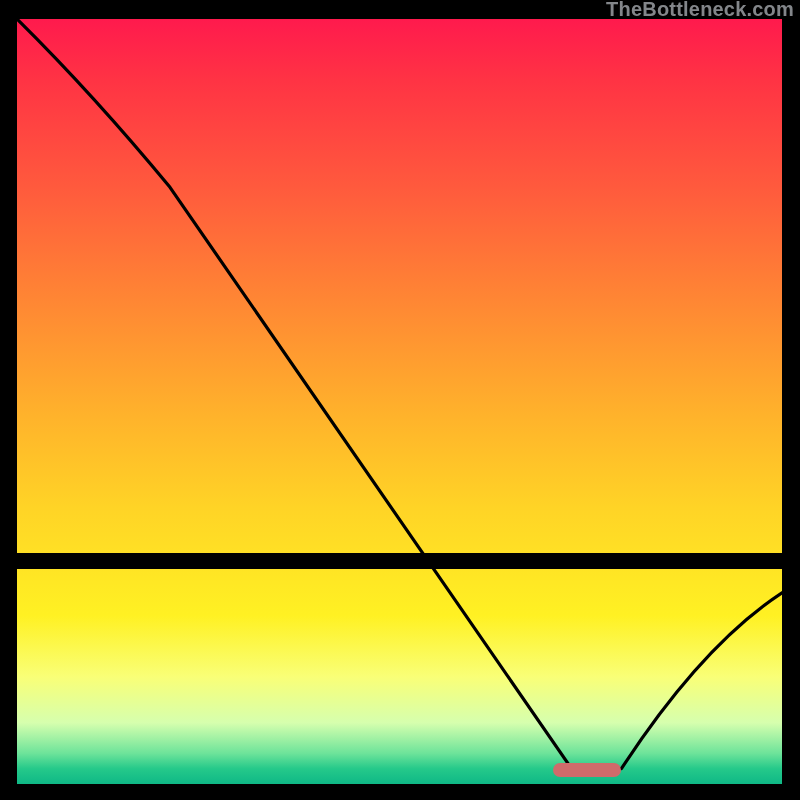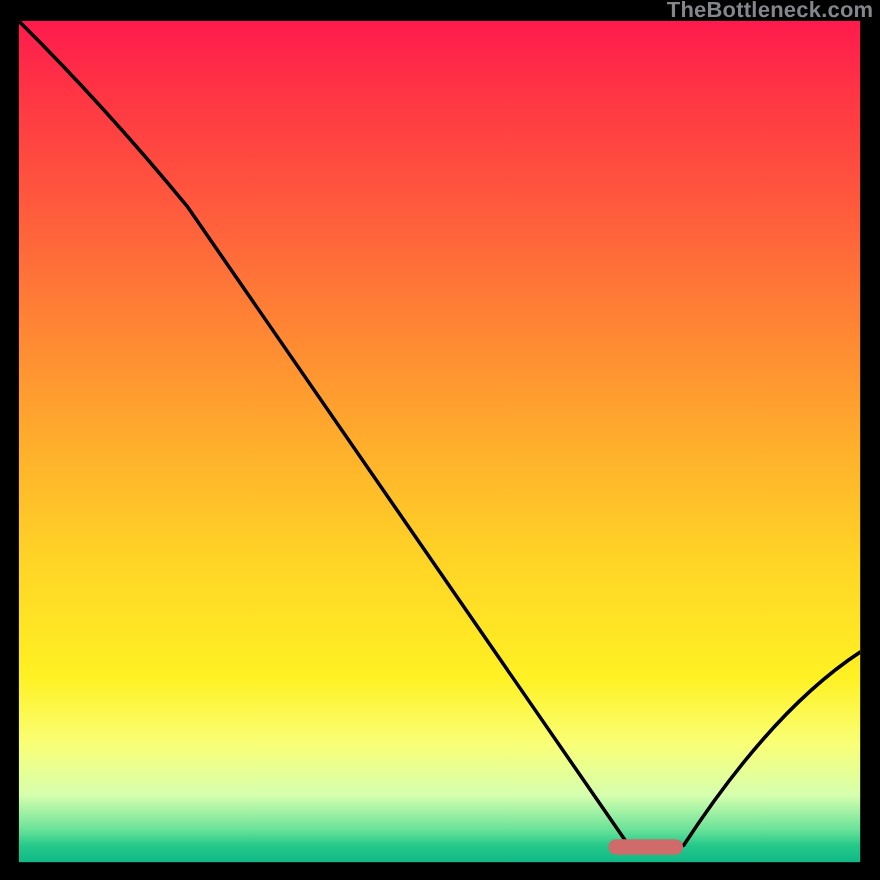--- a/index.html
+++ b/index.html
@@ -6,21 +6,21 @@
     margin: 0;
     padding: 0;
     width: 800px;
     height: 800px;
     background: #000;
     overflow: hidden;
   }
   .chart-wrap {
     position: relative;
     width: 800px;
-    height: 800px;
+    height: 569px;
   }
   .plot-area {
     position: absolute;
     left: 17px;
     top: 19px;
     width: 765px;
     height: 765px;
     background: linear-gradient(
       to bottom,
       #ff1a4d 0%,

